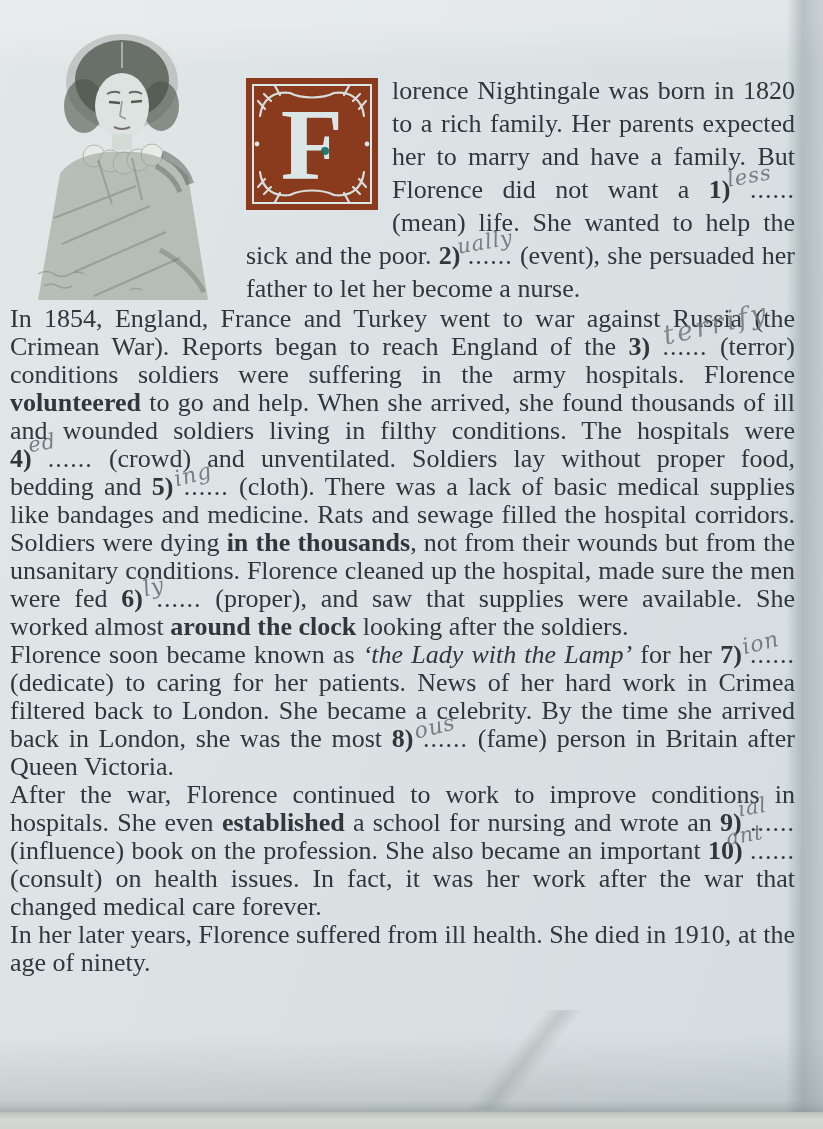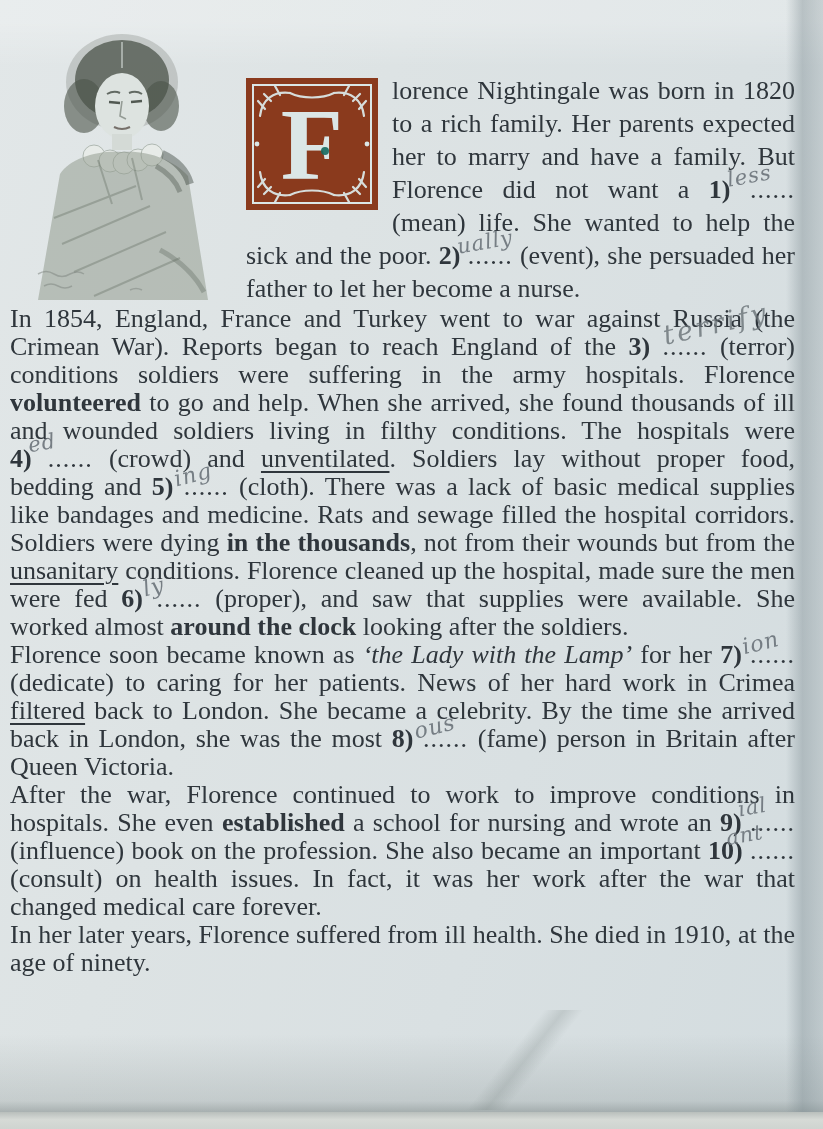--- a/index.html
+++ b/index.html
@@ -40,21 +40,21 @@
     margin:0;text-align:justify;line-height:28px;
   }
   p.first{margin-top:66px;line-height:33px;}
   p.clear{clear:left;}
   .dropcap{
     float:left;width:132px;height:132px;margin:4px 14px 4px 0;
   }
   .dropcap svg{display:block;width:100%;height:100%;}
   b{font-weight:bold;}
   i{margin-top:41px;}
-  .ul{text-decoration:underline;text-underline-offset:4px;text-decoration-thickness:1.5px;}
+  .ul{text-underline-offset:4px;text-decoration-thickness:1.5px;}
   .gap{position:relative;white-space:nowrap;}
   .gap .dots{letter-spacing:1px;}
   .ans{
     position:absolute;font-style:italic;white-space:nowrap;
     color:rgba(104,112,118,.88);
     font-family:"DejaVu Serif",serif;
     pointer-events:none;
   }
   .gap-above .ans{top:-15px;left:18px;font-size:21px;transform:rotate(-10deg);letter-spacing:1px;}
   .gap-over  .ans{top:-11px;left:22px;font-size:22px;transform:rotate(-14deg);letter-spacing:1px;}

